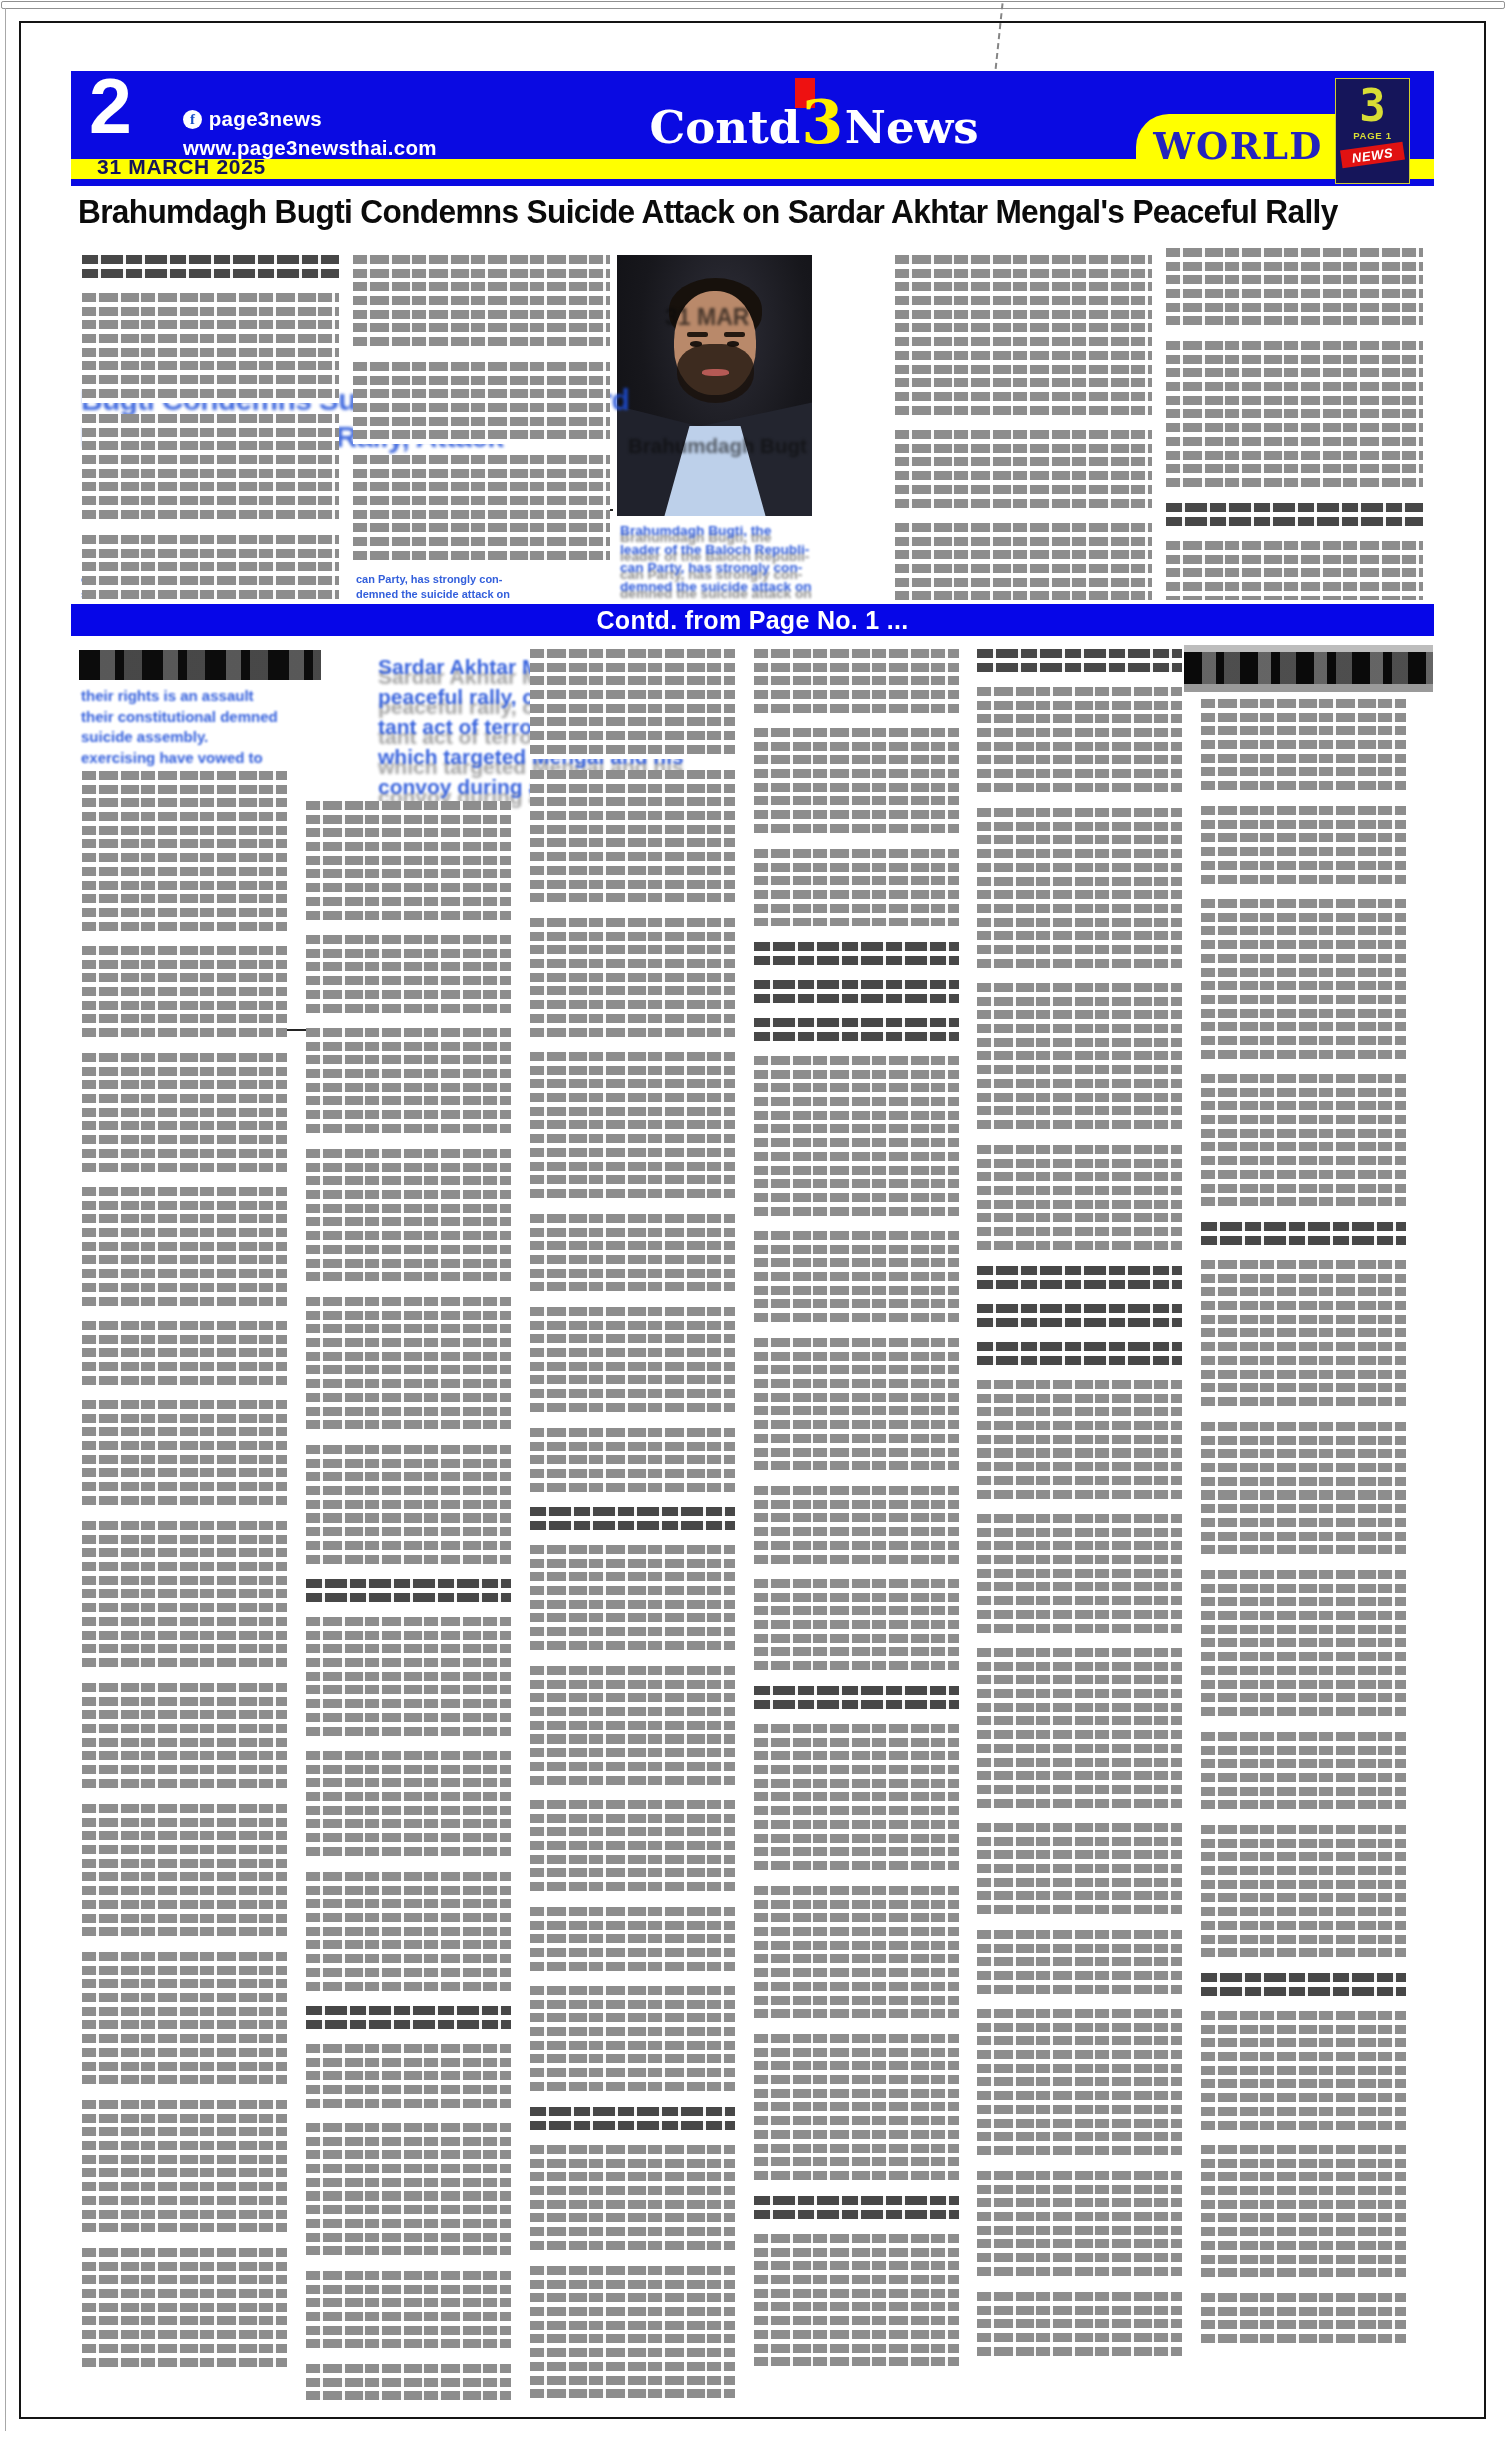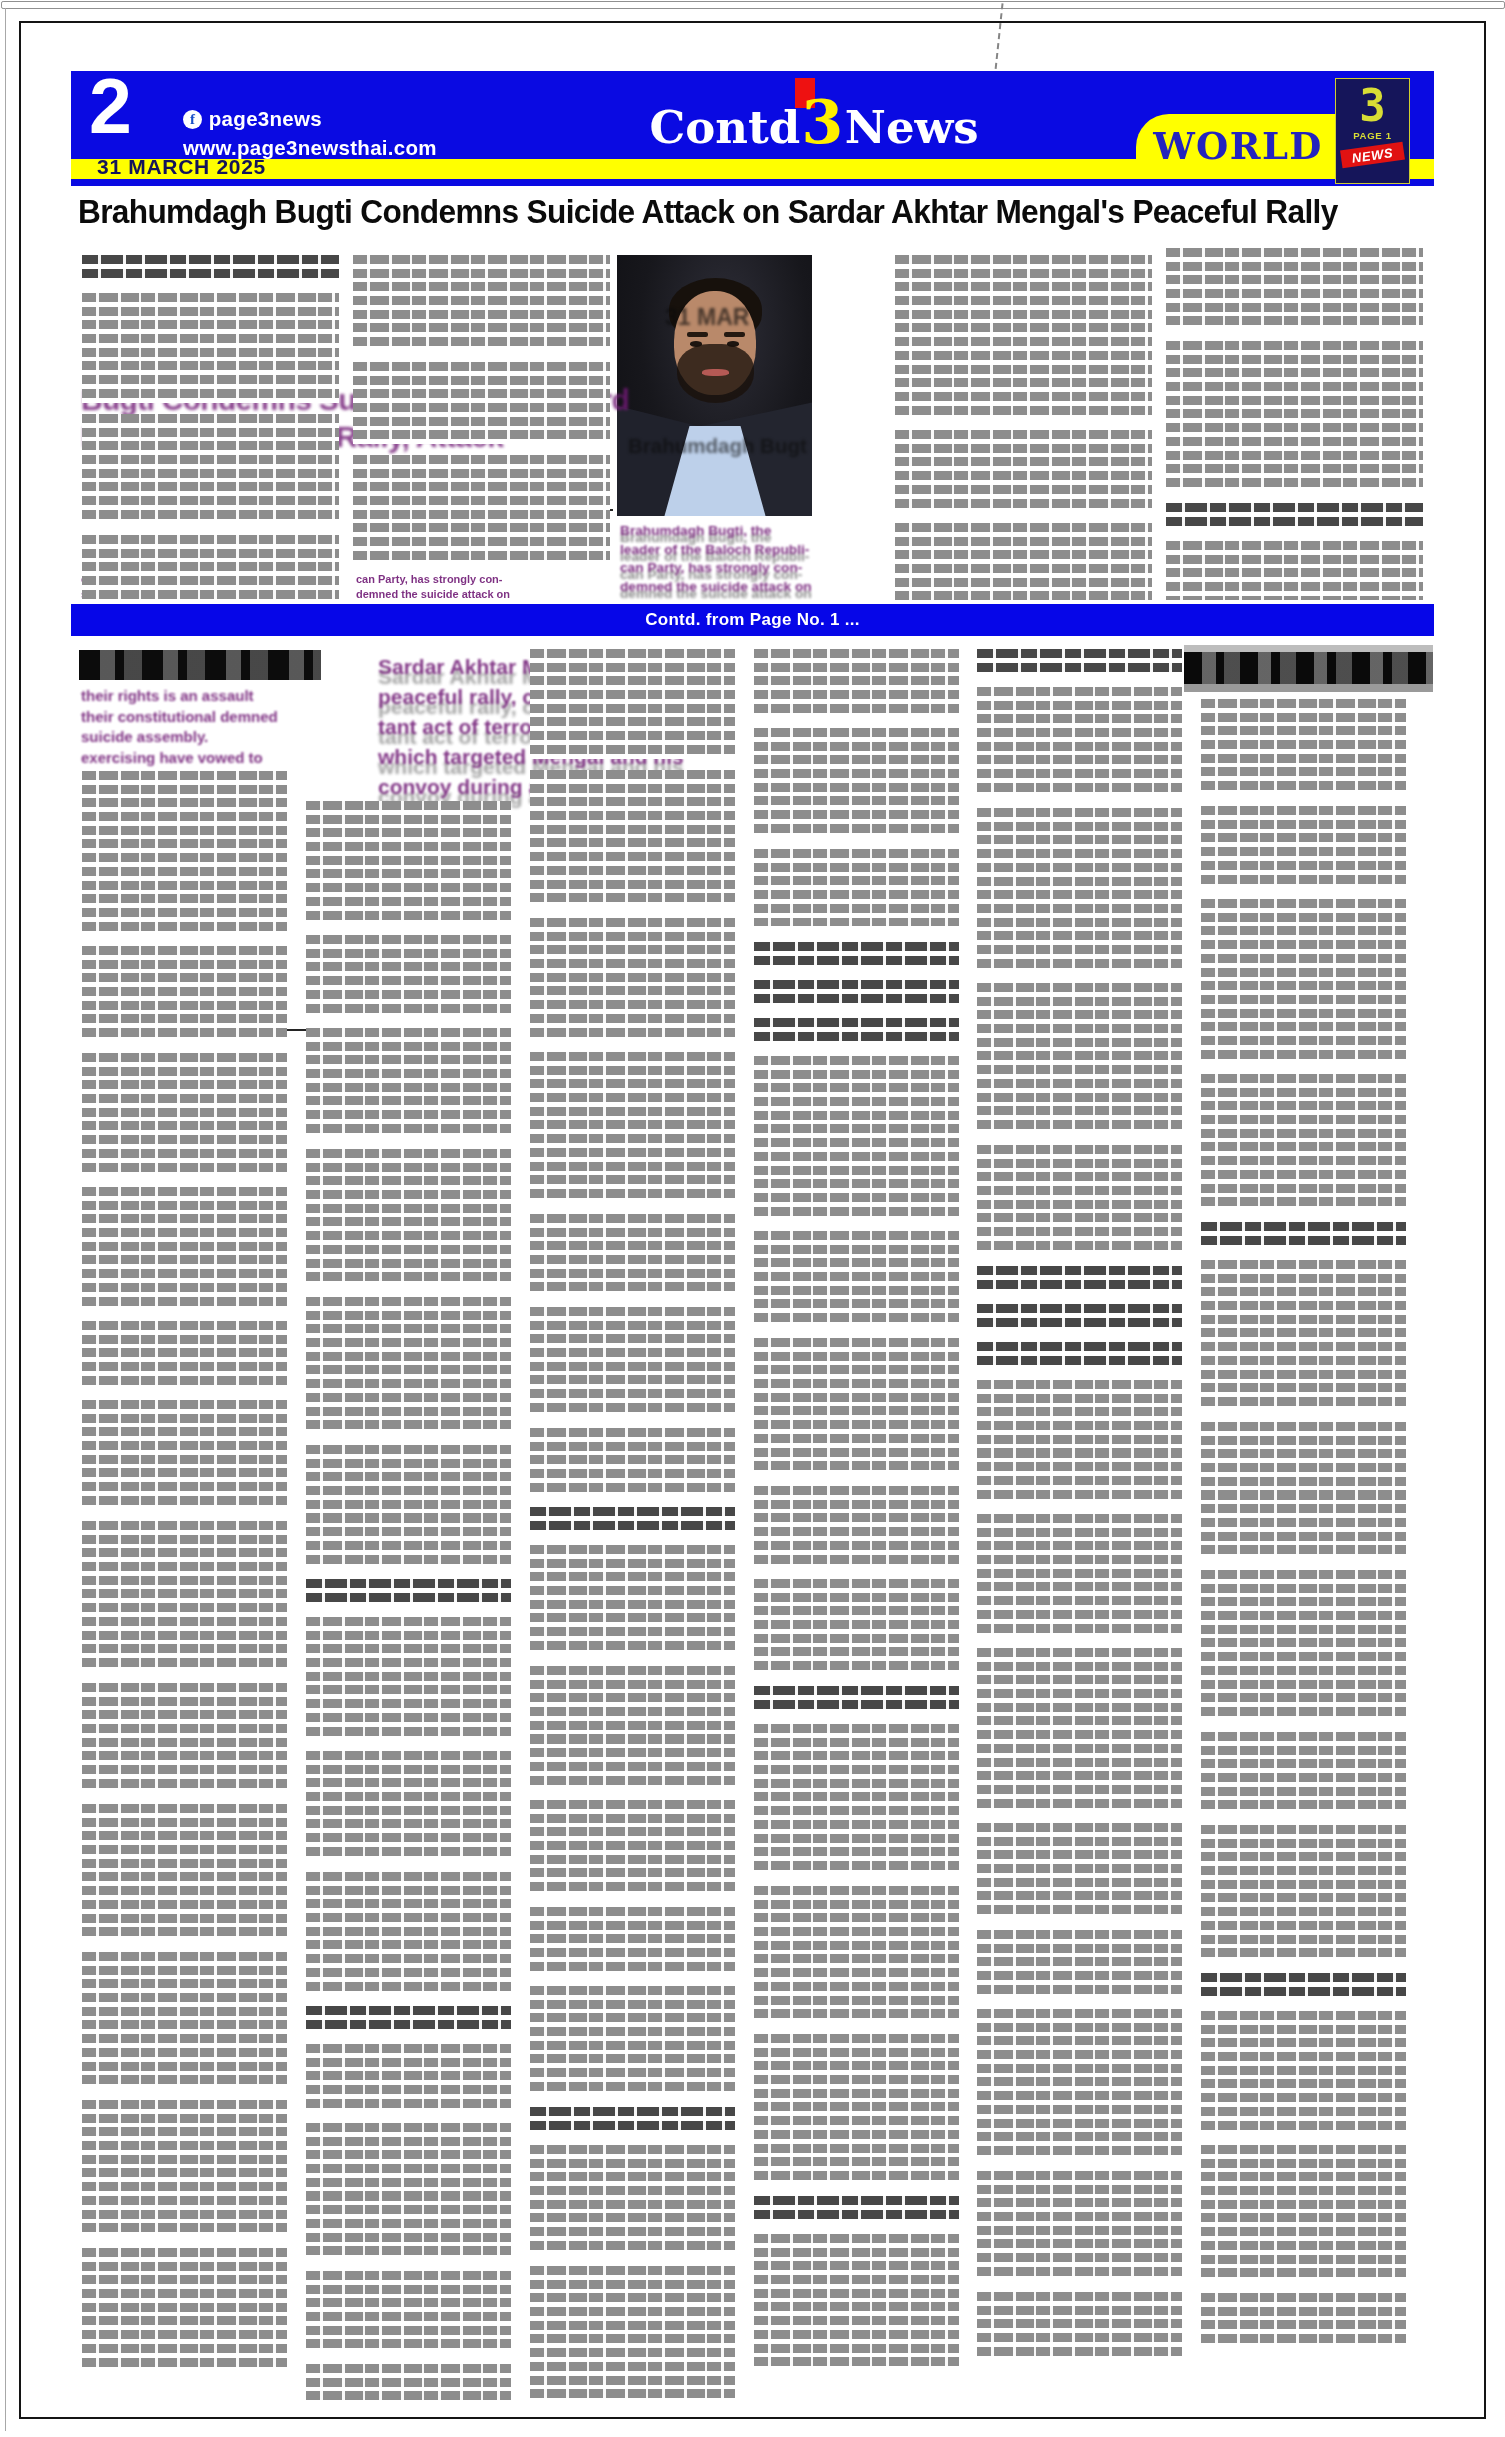--- a/index.html
+++ b/index.html
@@ -46,32 +46,32 @@
   .ph-eye{position:absolute;top:86px;width:12.3px;height:5.5px;background:#1d1510;border-radius:50%;}
   .ph-beard{position:absolute;left:60px;top:89px;width:77px;height:59px;background:rgba(25,17,10,.78);border-radius:42% 42% 50% 50%;}
   .ph-lip{position:absolute;left:85px;top:114px;width:27px;height:6.8px;background:#b55a55;border-radius:40%;}
   .ph-shirt{position:absolute;left:40px;top:171px;width:116px;height:96px;background:#bdd0ea;clip-path:polygon(28% 0,72% 0,95% 100%,5% 100%);}
   .ph-suit-l{position:absolute;left:-20.5px;top:162px;width:116px;height:110px;background:#20222c;transform:rotate(14deg);}
   .ph-suit-r{position:absolute;right:-23px;top:157px;width:123px;height:116px;background:#23252f;transform:rotate(-12deg);}
   .ph-ghost1{position:absolute;left:48px;top:49px;font-size:23px;font-weight:800;color:#0a0a0a;filter:blur(1.4px);opacity:.65;}
   .ph-ghost2{position:absolute;left:11px;top:179px;font-size:20.5px;font-weight:700;color:#0a0a0a;filter:blur(1.4px);opacity:.6;white-space:nowrap;}
 
   
-  .ghost{color:#701a75;font-weight:700;}
+  .ghost{color:#1d4ed8;font-weight:700;}
   .ghost-echo{left:81px;top:381px;width:739px;font-size:30px;line-height:37px;letter-spacing:-0.7px;filter:blur(1.8px);opacity:.85;white-space:nowrap;}
   .ghost-caption{left:620px;top:522px;width:198px;font-size:13.7px;line-height:18.5px;filter:blur(0.9px);opacity:.92;text-shadow:0 6.8px 1.4px rgba(25,25,25,.55);}
   .ghost-small{font-size:11px;line-height:15px;filter:blur(0.6px);opacity:.9;}
   .ghost-c1a{left:81px;top:572px;width:274px;}
   .ghost-c2a{left:356px;top:572px;width:274px;}
   .ghost-lead{left:378px;top:652px;width:452px;font-size:21px;line-height:30px;filter:blur(1.3px);opacity:.88;text-shadow:0 9.6px 2.1px rgba(45,45,45,.5);}
   .ghost-c1b{left:81px;top:686px;width:267px;font-size:15px;line-height:20.5px;filter:blur(0.8px);opacity:.9;}
 
   
   .contd-bar{left:71px;top:604px;width:1363px;height:32px;background:#0606e8;display:flex;align-items:center;justify-content:center;}
-  .contd-bar span{color:#ffffff;font-weight:800;font-size:17px;letter-spacing:0.3px;}
+  .contd-bar span{color:#ffffff;font-weight:800;font-size:25px;letter-spacing:0.3px;}
 
   
   .bar-grey-thin{left:1184px;top:645px;width:249px;height:6.8px;background:#bdbdbd;}
   .bar-black-right{left:1184px;top:652px;width:249px;height:33px;background:#0a0a0a;
     background-image:repeating-linear-gradient(90deg,transparent 0 18px,rgba(190,190,190,.5) 18px 31.5px,transparent 31.5px 40px,rgba(160,160,160,.45) 40px 56px);}
   .bar-grey-thin2{left:1184px;top:684px;width:249px;height:8.2px;background:#9a9a9a;}
   .bar-black-left{left:79px;top:650px;width:242px;height:30px;background:#0c0c0c;
     background-image:repeating-linear-gradient(90deg,transparent 0 20.5px,rgba(230,230,230,.35) 20.5px 36px,transparent 36px 45px,rgba(210,210,210,.3) 45px 63px);}
 
   .rule{background:#242424;height:2.1px;}

